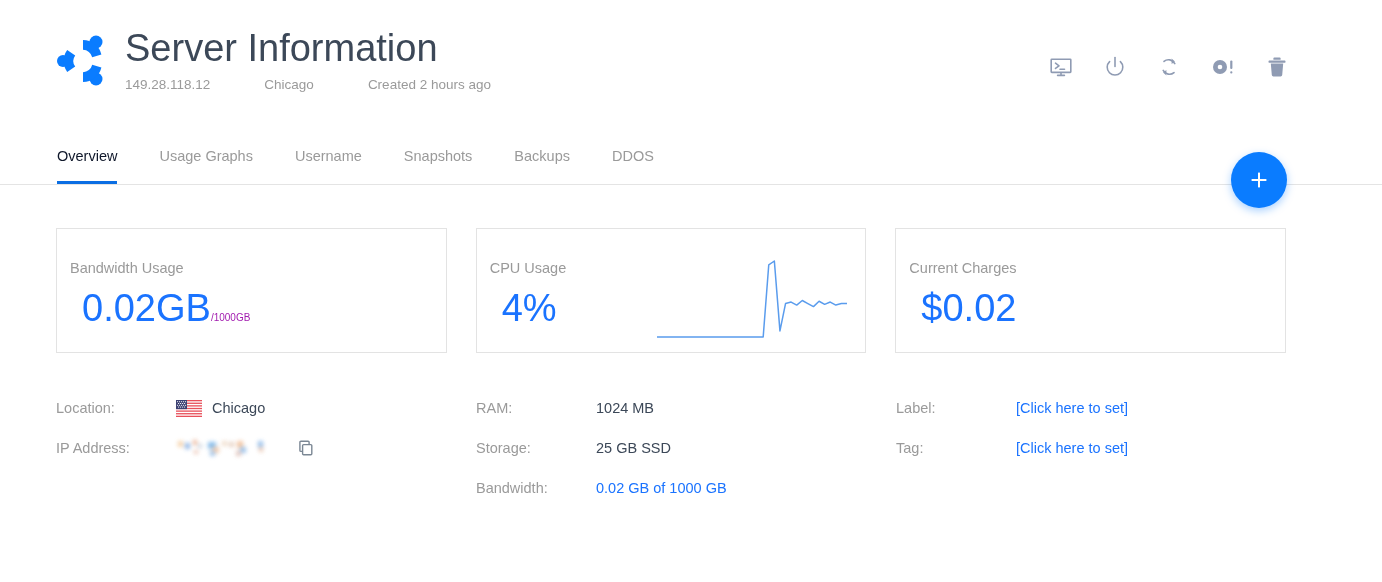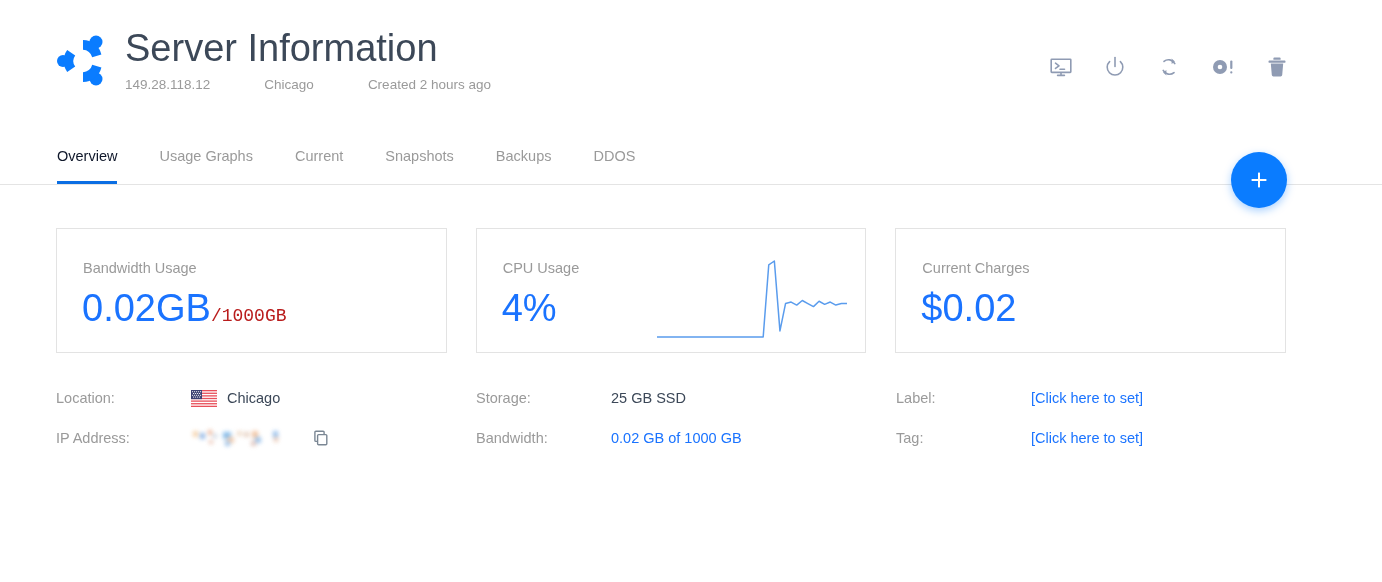--- a/index.html
+++ b/index.html
@@ -129,40 +129,39 @@
     gap: 29px;
   }
   .card {
     width: 391px; height: 125px;
     border: 1px solid #e3e3e3;
     background: #fff;
     position: relative;
   }
   .card-label {
     position: absolute;
-    left: 26px; top: 30px;
+    left: 13px; top: 30px;
     font-size: 14.5px;
     color: #9a9a9a;
     line-height: 18px;
     white-space: nowrap;
   }
   .card-value {
     position: absolute;
     left: 25px; top: 55px;
     font-size: 38px;
     font-weight: 400;
     color: #1a73ff;
     line-height: 48px;
     white-space: nowrap;
   }
   .card-value .suffix {
-    font-size: 18px;
-    color: #b91c1c;
+    font-size: 10px;
+    color: #a21caf;
     vertical-align: baseline;
-    font-family: Liberation Mono, monospace;
   }
   .spark {
     position: absolute;
     right: 18px; top: 22px;
     width: 190px; height: 100px;
   }
 
   
   .details {
     position: absolute;
@@ -173,23 +172,22 @@
     position: absolute;
     top: 0;
   }
   .col-1 { left: 56px;  width: 400px; }
   .col-2 { left: 476px; width: 400px; }
   .col-3 { left: 896px; width: 420px; }
 
   .drow {
     height: 40px;
     display: flex;
-    align-items: flex-start;
-    white-space: nowrap;
-    gap: 15px;
+    align-items: center;
+    white-space: nowrap;
   }
   .dlabel {
     width: 120px;
     flex: 0 0 120px;
     font-size: 14.5px;
     color: #9a9a9a;
     line-height: 20px;
   }
   .dvalue {
     font-size: 14.5px;
@@ -321,21 +319,21 @@
       </svg>
     </div>
 
   </div>
 </div>
 
 <div class="tabbar">
   <div class="tabs">
     <div class="tab active">Overview</div>
     <div class="tab">Usage Graphs</div>
-    <div class="tab">Current</div>
+    <div class="tab">Username</div>
     <div class="tab">Snapshots</div>
     <div class="tab">Backups</div>
     <div class="tab">DDOS</div>
   </div>
 </div>
 
 <div class="fab">
   <span>
     <svg width="24" height="24" viewBox="0 0 24 24">
       <rect x="11" y="4.6" width="2" height="14.8" fill="#ffffff"></rect>
@@ -448,20 +446,24 @@
         </span>
       </div>
     </div>
 
 
 
   </div>
 
   <div class="detail-col col-2">
     <div class="drow">
+      <div class="dlabel">RAM:</div>
+      <div class="dvalue">1024 MB</div>
+    </div>
+    <div class="drow">
       <div class="dlabel">Storage:</div>
       <div class="dvalue">25 GB SSD</div>
     </div>
     <div class="drow">
       <div class="dlabel">Bandwidth:</div>
       <div class="dvalue link">0.02 GB of 1000 GB</div>
     </div>
   </div>
 
   <div class="detail-col col-3">

